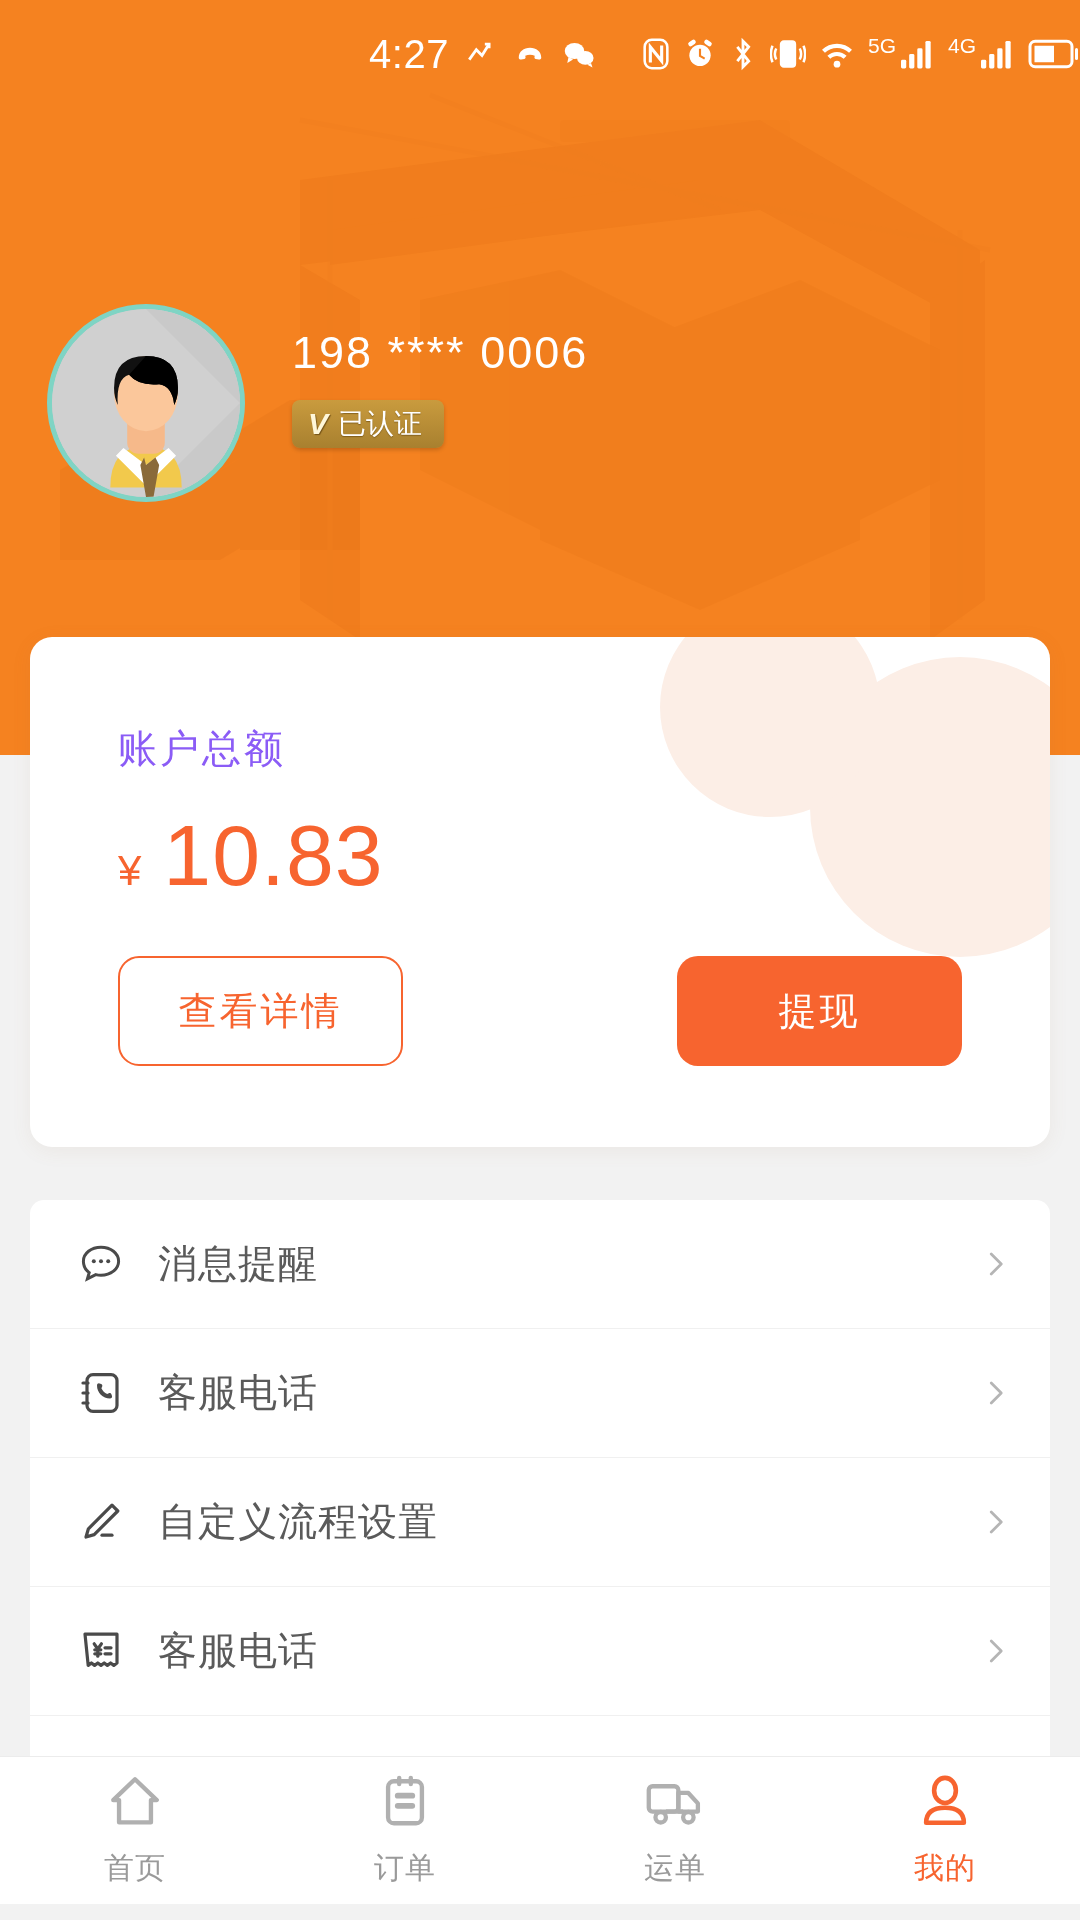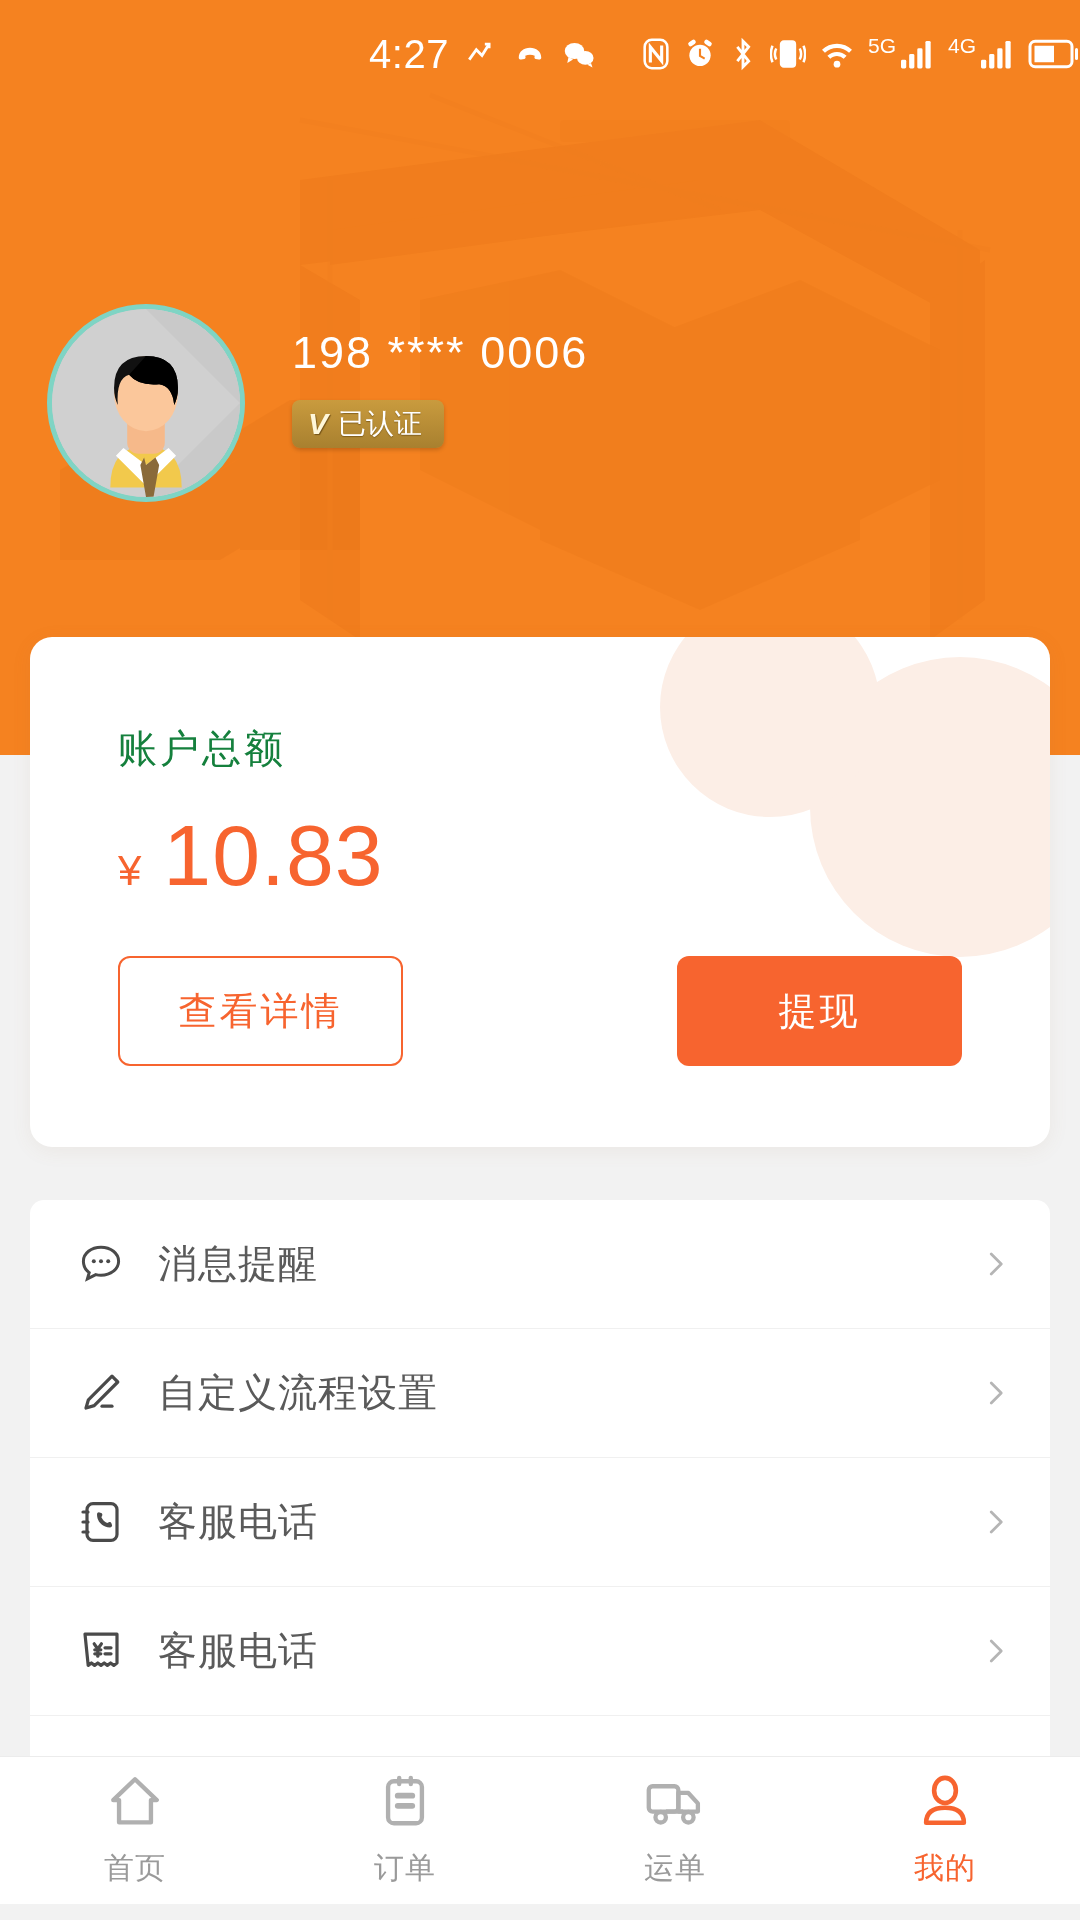--- a/index.html
+++ b/index.html
@@ -51,27 +51,27 @@
   
   .balance-card {
     position:absolute; left:30px; top:637px; width:1020px; height:510px;
     background:#fff; border-radius:22px; overflow:hidden; z-index:6;
     box-shadow:0 4px 20px rgba(150,110,80,.08);
   }
   .bubble { position:absolute; border-radius:50%; background:#FCEEE6; }
   .b1 { width:300px; height:300px; right:-60px; top:20px; }
   .b2 { width:220px; height:220px; right:170px; top:-40px; }
   .card-inner { position:relative; z-index:2; padding:85px 0 0 88px; }
-  .card-title { color:#15803d; font-size:39px; letter-spacing:3px;font-family:Liberation Mono, monospace; }
+  .card-title { color:#8b5cf6; font-size:39px; letter-spacing:3px;font-family:Liberation Mono, monospace; }
   .amount-row { display:flex; align-items:baseline; margin-top:36px; }
   .yen { color:#F7642F; font-size:42px; font-weight:400; }
   .amount { color:#F7642F; font-size:86px; font-weight:400; margin-left:22px; letter-spacing:1px; line-height:1; }
   .btn-row { display:flex; align-items:center; margin-top:58px; padding-right:88px; }
   .btn {
-    height:110px; border-radius:12px; display:flex; align-items:center; justify-content:center;
+    height:110px; border-radius:21px; display:flex; align-items:center; justify-content:center;
     font-size:38px; letter-spacing:3px; cursor:pointer;
   }
   .btn-outline { width:285px; border:2px solid #F7642F; color:#F7642F; background:#fff; }
   .btn-fill { width:285px; background:#F7642F; color:#fff; margin-left:inherit; }
   .btn-spacer { flex:1; }
 
   
   .menu {
     position:absolute; left:30px; top:1200px; width:1020px;
     background:#fff; border-radius:14px; overflow:hidden; z-index:3;
@@ -263,44 +263,44 @@
       <span class="mi-label">消息提醒</span>
       <span class="chev">
         <svg width="30" height="30" viewBox="0 0 24 24" fill="none" stroke="#b5b5b5" stroke-width="2.2" stroke-linecap="round" stroke-linejoin="round">
             <polyline points="9,4 17,12 9,20"></polyline>
           </svg>
       </span>
     </div>
 
     <div class="menu-item">
       <span class="mi-icon">
-        <svg width="48" height="48" viewBox="0 0 24 24" fill="none" stroke="#4a4a4a" stroke-width="1.6" stroke-linecap="round" stroke-linejoin="round">
-          <path d="M17.5 3.6 L20.4 6.5 L8.6 18.3 L4.5 19.5 L5.7 15.4 Z"></path>
-          <line x1="12.5" y1="18.6" x2="17.5" y2="18.6"></line>
-        </svg>
-      </span>
-      <span class="mi-label">自定义流程设置</span>
-      <span class="chev">
-        <svg width="30" height="30" viewBox="0 0 24 24" fill="none" stroke="#b5b5b5" stroke-width="2.2" stroke-linecap="round" stroke-linejoin="round">
-            <polyline points="9,4 17,12 9,20"></polyline>
-          </svg>
-      </span>
-    </div>
-
-    <div class="menu-item">
-      <span class="mi-icon">
         <svg width="48" height="48" viewBox="0 0 24 24" fill="none" stroke="#4a4a4a" stroke-width="1.6">
           <rect x="5" y="2.8" width="15" height="18.4" rx="3"></rect>
           <line x1="3" y1="7" x2="5.5" y2="7" stroke-linecap="round"></line>
           <line x1="3" y1="12" x2="5.5" y2="12" stroke-linecap="round"></line>
           <line x1="3" y1="17" x2="5.5" y2="17" stroke-linecap="round"></line>
           <path d="M10 8.2c0-.7.6-1.2 1.2-1l.9.3c.5.2.7.8.5 1.3l-.4.8c.6 1.3 1.6 2.3 2.9 2.9l.8-.4c.5-.2 1.1 0 1.3.5l.3.9c.2.6-.3 1.2-1 1.2-3.6 0-6.5-2.9-6.5-6.5z" fill="#4a4a4a" stroke="none"></path>
         </svg>
       </span>
       <span class="mi-label">客服电话</span>
+      <span class="chev">
+        <svg width="30" height="30" viewBox="0 0 24 24" fill="none" stroke="#b5b5b5" stroke-width="2.2" stroke-linecap="round" stroke-linejoin="round">
+            <polyline points="9,4 17,12 9,20"></polyline>
+          </svg>
+      </span>
+    </div>
+
+    <div class="menu-item">
+      <span class="mi-icon">
+        <svg width="48" height="48" viewBox="0 0 24 24" fill="none" stroke="#4a4a4a" stroke-width="1.6" stroke-linecap="round" stroke-linejoin="round">
+          <path d="M17.5 3.6 L20.4 6.5 L8.6 18.3 L4.5 19.5 L5.7 15.4 Z"></path>
+          <line x1="12.5" y1="18.6" x2="17.5" y2="18.6"></line>
+        </svg>
+      </span>
+      <span class="mi-label">自定义流程设置</span>
       <span class="chev">
         <svg width="30" height="30" viewBox="0 0 24 24" fill="none" stroke="#b5b5b5" stroke-width="2.2" stroke-linecap="round" stroke-linejoin="round">
             <polyline points="9,4 17,12 9,20"></polyline>
           </svg>
       </span>
     </div>
 
     <div class="menu-item">
       <span class="mi-icon">
         <svg width="48" height="48" viewBox="0 0 24 24" fill="none" stroke="#4a4a4a" stroke-width="1.6" stroke-linejoin="round">

